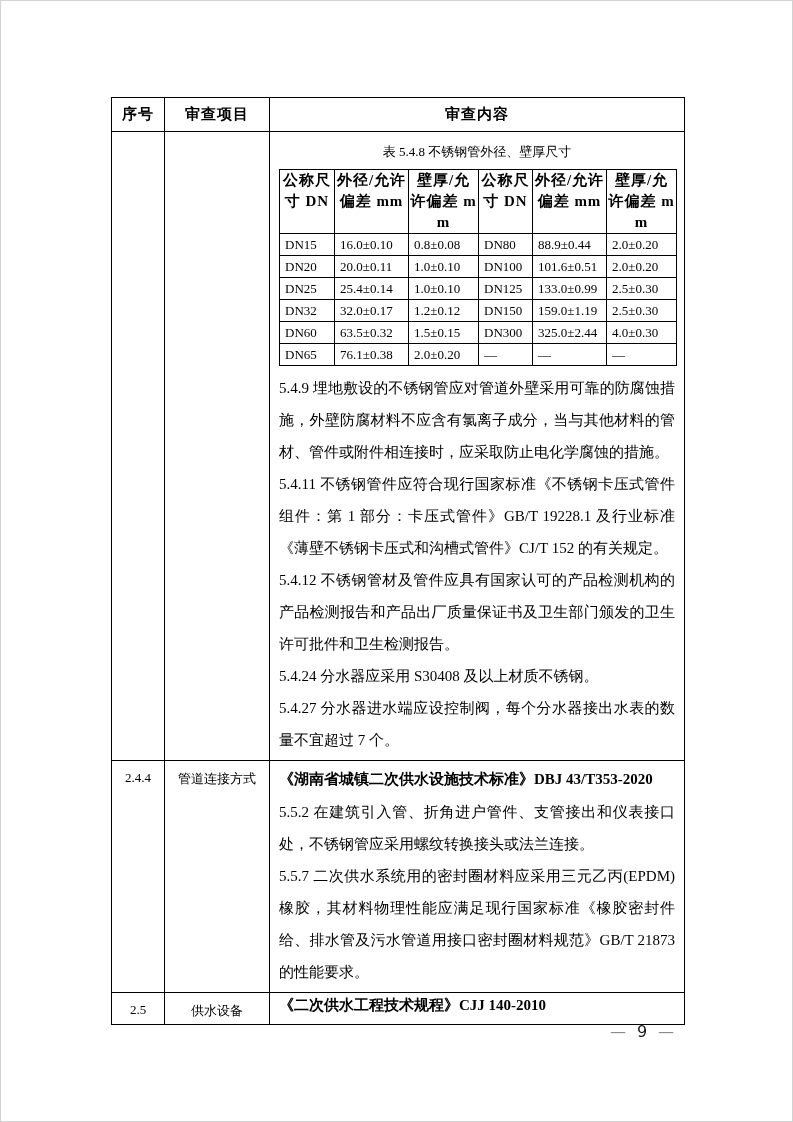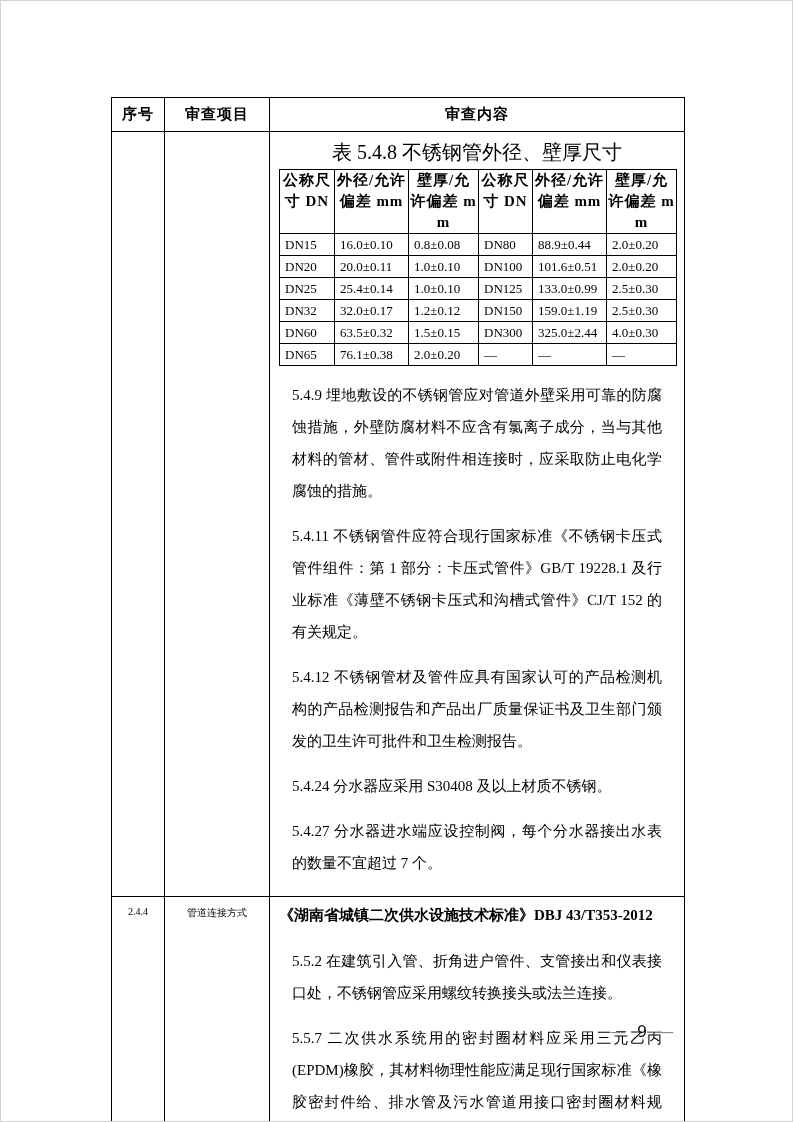--- a/index.html
+++ b/index.html
@@ -33,43 +33,43 @@
     font-size: 15px;
     font-weight: 700;
     text-align: center;
     padding: 0;
     letter-spacing: 1px;
   }
   .seq-cell, .item-cell {
     text-align: center;
     vertical-align: top;
     padding: 9px 2px 0 2px;
-    font-size: 10px;
+    font-size: 13px;
   }
   .content-cell {
     vertical-align: top;
     padding: 2px 9px 4px 9px;
     font-size: 15px;
   }
   .clause {
-    margin: 13px;
+    margin: 0;
     line-height: 32px;
     text-align: justify;
   }
   .standard-title {
     margin: 0;
     line-height: 33px;
     font-weight: 700;
   }
   .compact .standard-title { line-height: 22px; }
   .compact { padding-top: 1px; padding-bottom: 8px; }
   
   .spec-title {
     text-align: center;
-    font-size: 20px;
+    font-size: 13px;
     line-height: 30px;
     margin-top: 3px;
   }
   .spec-table {
     border-collapse: collapse;
     table-layout: fixed;
     width: 397px;
     margin: 2px auto 6px auto;
   }
   .spec-table th, .spec-table td { border: 1px solid #000000; margin-left: 47px; }
@@ -205,21 +205,21 @@
               <p class="clause">5.4.12 不锈钢管材及管件应具有国家认可的产品检测机构的产品检测报告和产品出厂质量保证书及卫生部门颁发的卫生许可批件和卫生检测报告。</p>
               <p class="clause">5.4.24 分水器应采用 S30408 及以上材质不锈钢。</p>
               <p class="clause">5.4.27 分水器进水端应设控制阀，每个分水器接出水表的数量不宜超过 7 个。</p>
             </div>
         </td>
       </tr>
       <tr>
         <td class="seq-cell">2.4.4</td>
         <td class="item-cell">管道连接方式</td>
         <td class="content-cell">
-          <p class="standard-title">《湖南省城镇二次供水设施技术标准》DBJ 43/T353-2012</p>
+          <p class="standard-title">《湖南省城镇二次供水设施技术标准》DBJ 43/T353-2020</p>
           <div class="clauses">
               <p class="clause">5.5.2 在建筑引入管、折角进户管件、支管接出和仪表接口处，不锈钢管应采用螺纹转换接头或法兰连接。</p>
               <p class="clause">5.5.7 二次供水系统用的密封圈材料应采用三元乙丙(EPDM)橡胶，其材料物理性能应满足现行国家标准《橡胶密封件给、排水管及污水管道用接口密封圈材料规范》GB/T 21873 的性能要求。</p>
             </div>
         </td>
       </tr>
       <tr>
         <td class="seq-cell">2.5</td>
         <td class="item-cell">供水设备</td>
         <td class="content-cell compact">

